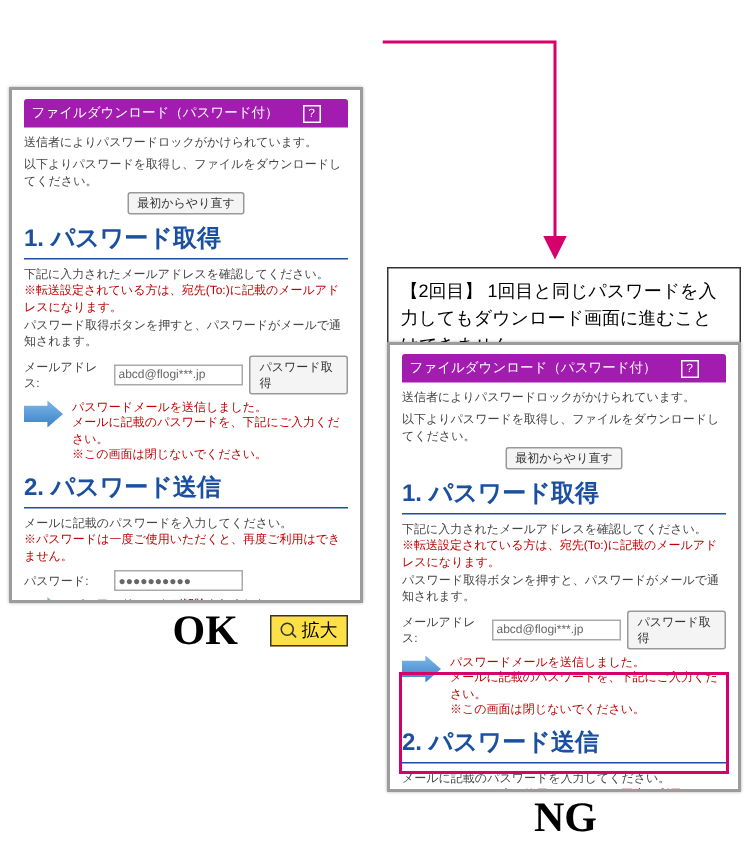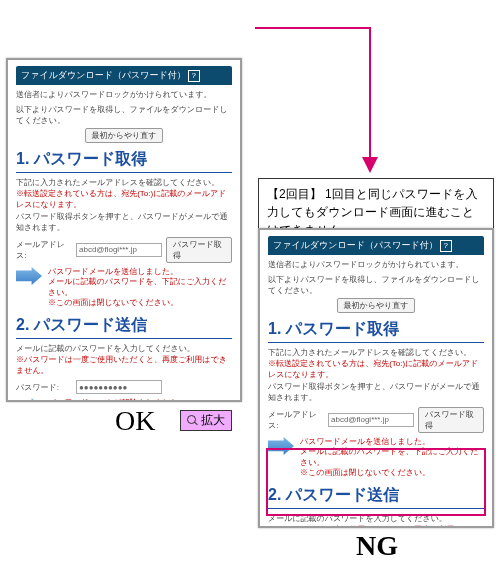--- a/index.html
+++ b/index.html
@@ -1,37 +1,37 @@
 <!DOCTYPE html>
 <html><head>
 <meta charset="utf-8">
 <style>
 body{margin:0;font-family:"MS PGothic","Hiragino Kaku Gothic Pro",sans-serif;font-size:10px;background:#fff;width:500px;height:570px;position:relative}
 .canvas{position:relative;width:500px;height:570px}
 .caption{font-size:12px;line-height:1.5;position:absolute}
 .caption-box{border:1px solid #333;padding:6px 8px;background:#fff}
 .screenshot{position:absolute;border:2px solid #9c9c9c;background:#fff;box-shadow:0 0 2px rgba(0,0,0,.3);display:flex;flex-direction:column}
 .inner{padding:6px 8px 8px;font-size:8px;color:#333;flex:1;overflow:hidden}
-.bluebar{background:#0c4a6e;color:#fff;padding:3px 5px;font-size:9px;border-radius:2px 2px 0 0;display:flex;align-items:center;gap:2px}
+.bluebar{background:#a21caf;color:#fff;padding:3px 5px;font-size:9px;border-radius:2px 2px 0 0;display:flex;align-items:center;gap:16px}
 .helpq{display:inline-block;width:10px;height:10px;border:1px solid #fff;font-size:8px;line-height:10px;text-align:center}
 .intro{font-size:8px;color:#444;margin:4px 0 2px}
 .retrybtn{text-align:center;margin:2px 0 6px}
 .btn{display:inline-block;border:1px solid #999;background:#f4f4f4;padding:1px 6px;font-size:8px;border-radius:2px}
 .section-title{color:#1b4fa0;font-weight:bold;font-size:16px;border-bottom:1px solid #1b4fa0;padding-bottom:2px;margin:6px 0 4px}
 .desc{font-size:8px;color:#444;line-height:1.4}
 .red{color:#c00000;font-size:8px;line-height:1.4}
 .fieldrow{display:flex;align-items:center;gap:4px;margin:4px 0}
 .fieldlabel{font-size:8px;color:#444;min-width:56px}
 .input{border:1px solid #aaa;height:12px;font-size:8px;padding:0 2px;color:#666;background:#fff}
 .arrow-step{display:flex;gap:6px;align-items:flex-start;margin:4px 0 2px}
 .arrow{width:26px;height:18px;background:linear-gradient(#7fb8e8,#3a7fc8);clip-path:polygon(0 20%,60% 20%,60% 0,100% 50%,60% 100%,60% 80%,0 80%);flex-shrink:0}
 .stepnote{font-size:8px;color:#c00000;line-height:1.3}
-.oklabel{position:absolute;font-family:"Times New Roman",serif;font-weight:normal;font-size:28px}
+.oklabel{position:absolute;font-family:"Times New Roman",serif;font-weight:bold;font-size:28px}
 .nglabel{position:absolute;font-family:"Times New Roman",serif;font-weight:bold;font-size:28px}
-.zoom{position:absolute;border:1px solid #333;padding:1px 6px;font-size:12px;background:#f0abfc;display:flex;align-items:center;gap:3px}
+.zoom{position:absolute;border:1px solid #333;padding:1px 6px;font-size:12px;background:#fde047;display:flex;align-items:center;gap:3px}
 .mag{width:11px;height:11px;position:relative}
 .mag::before{content:"";position:absolute;width:7px;height:7px;border:1px solid #333;border-radius:50%;left:0;top:0}
 .mag::after{content:"";position:absolute;width:4px;height:1px;background:#333;left:7px;top:8px;transform:rotate(45deg)}
 svg.flowarrow{position:absolute;pointer-events:none}
 .highlight{position:absolute;border:2px solid #d6006c;pointer-events:none}
 </style>
 </head>
 <body>
 <div class="canvas">
 

